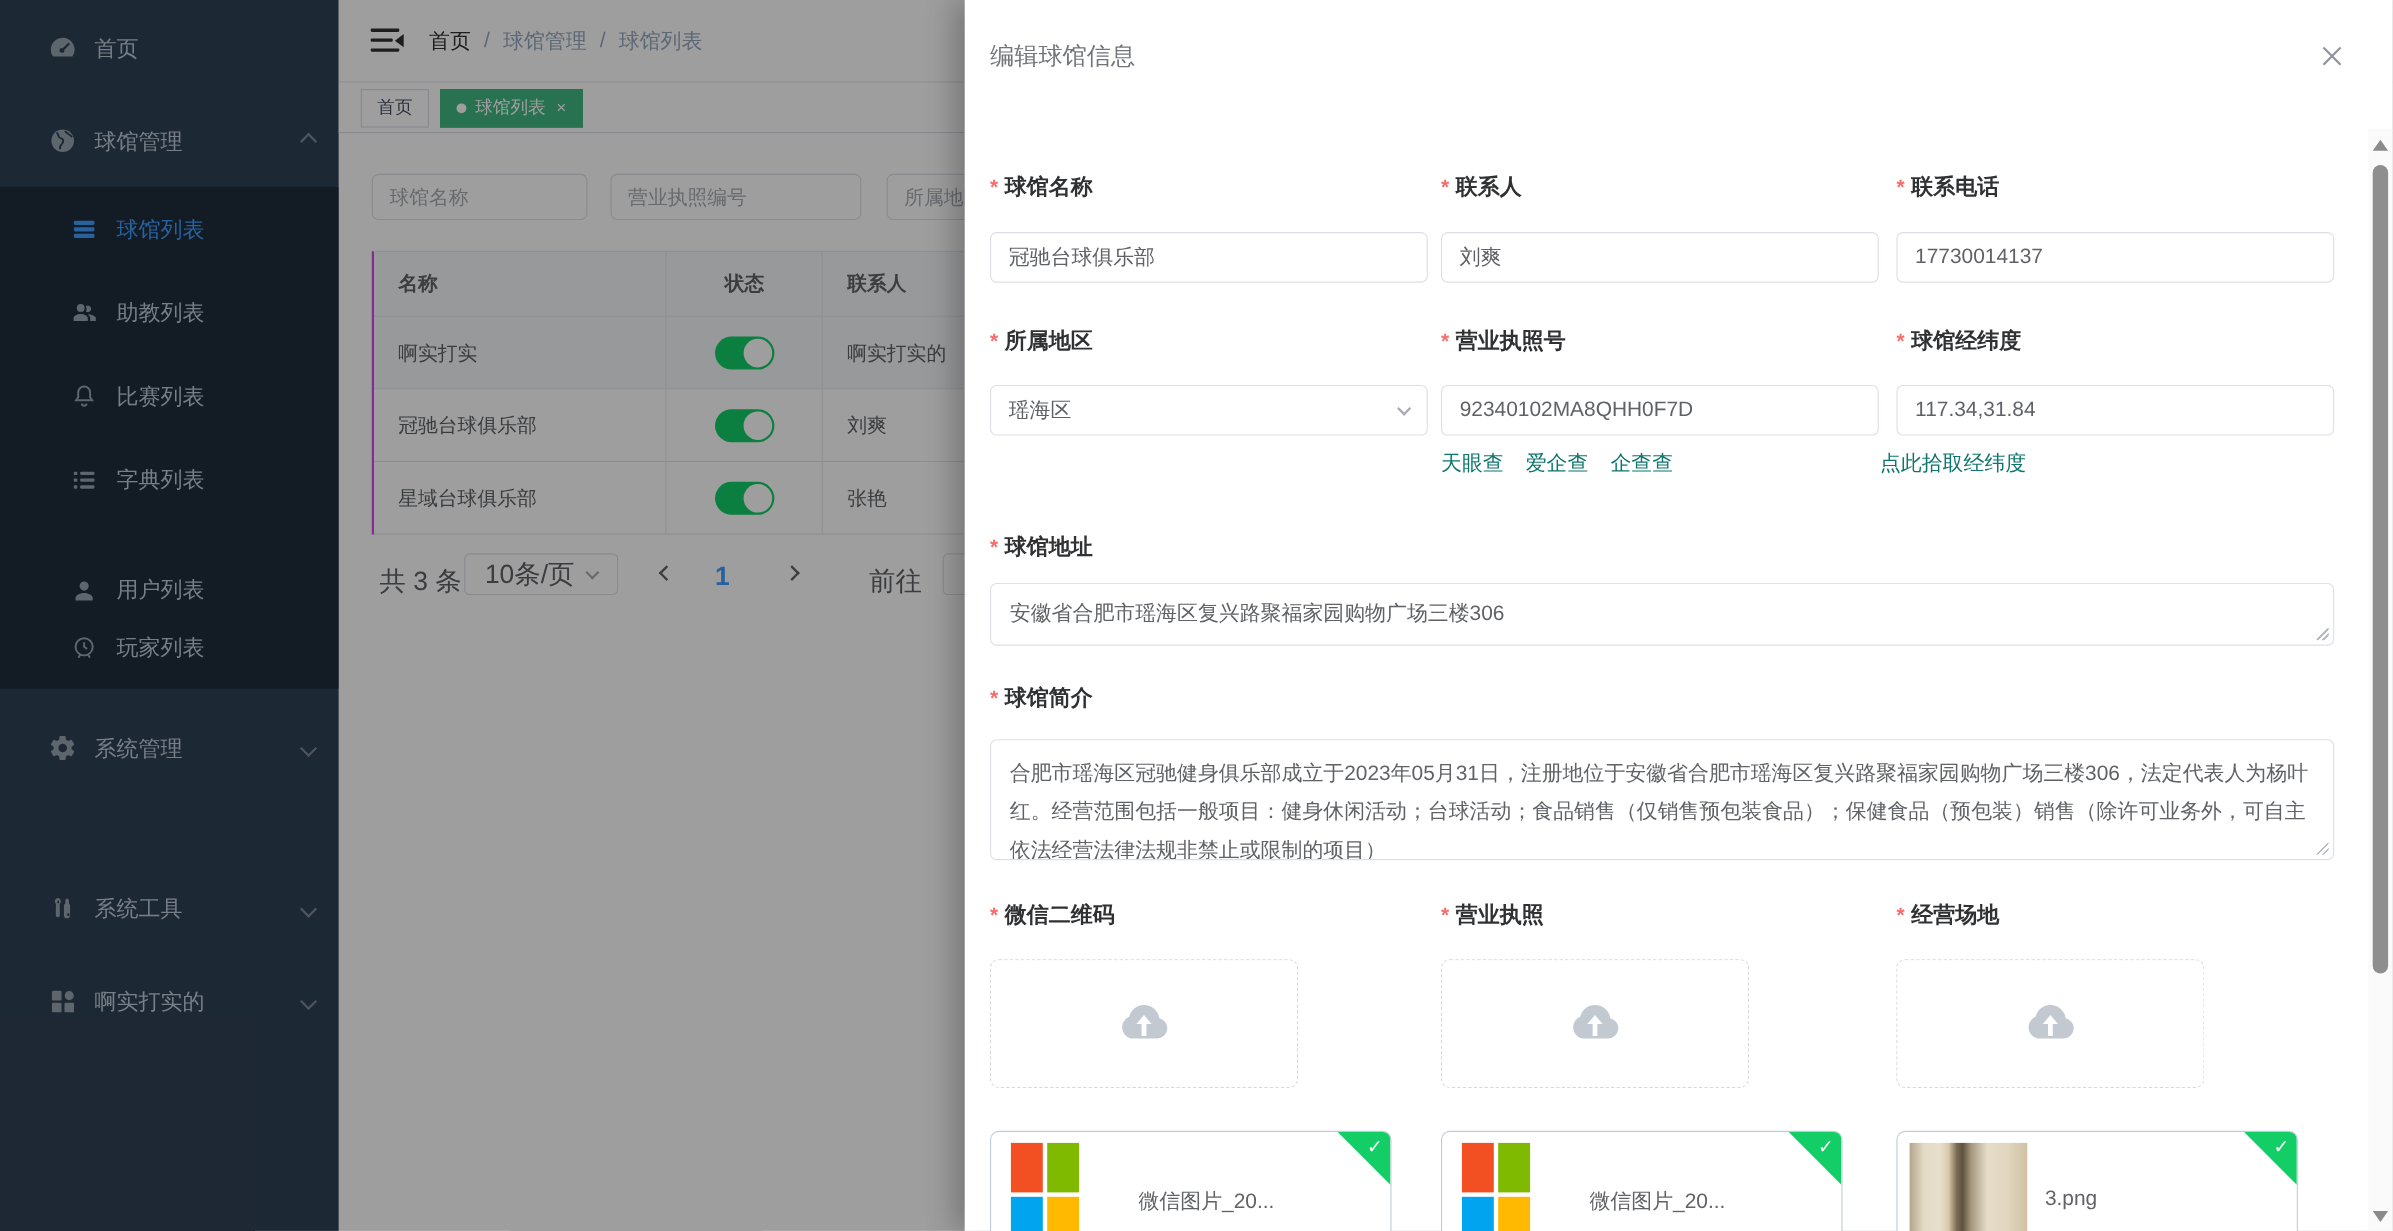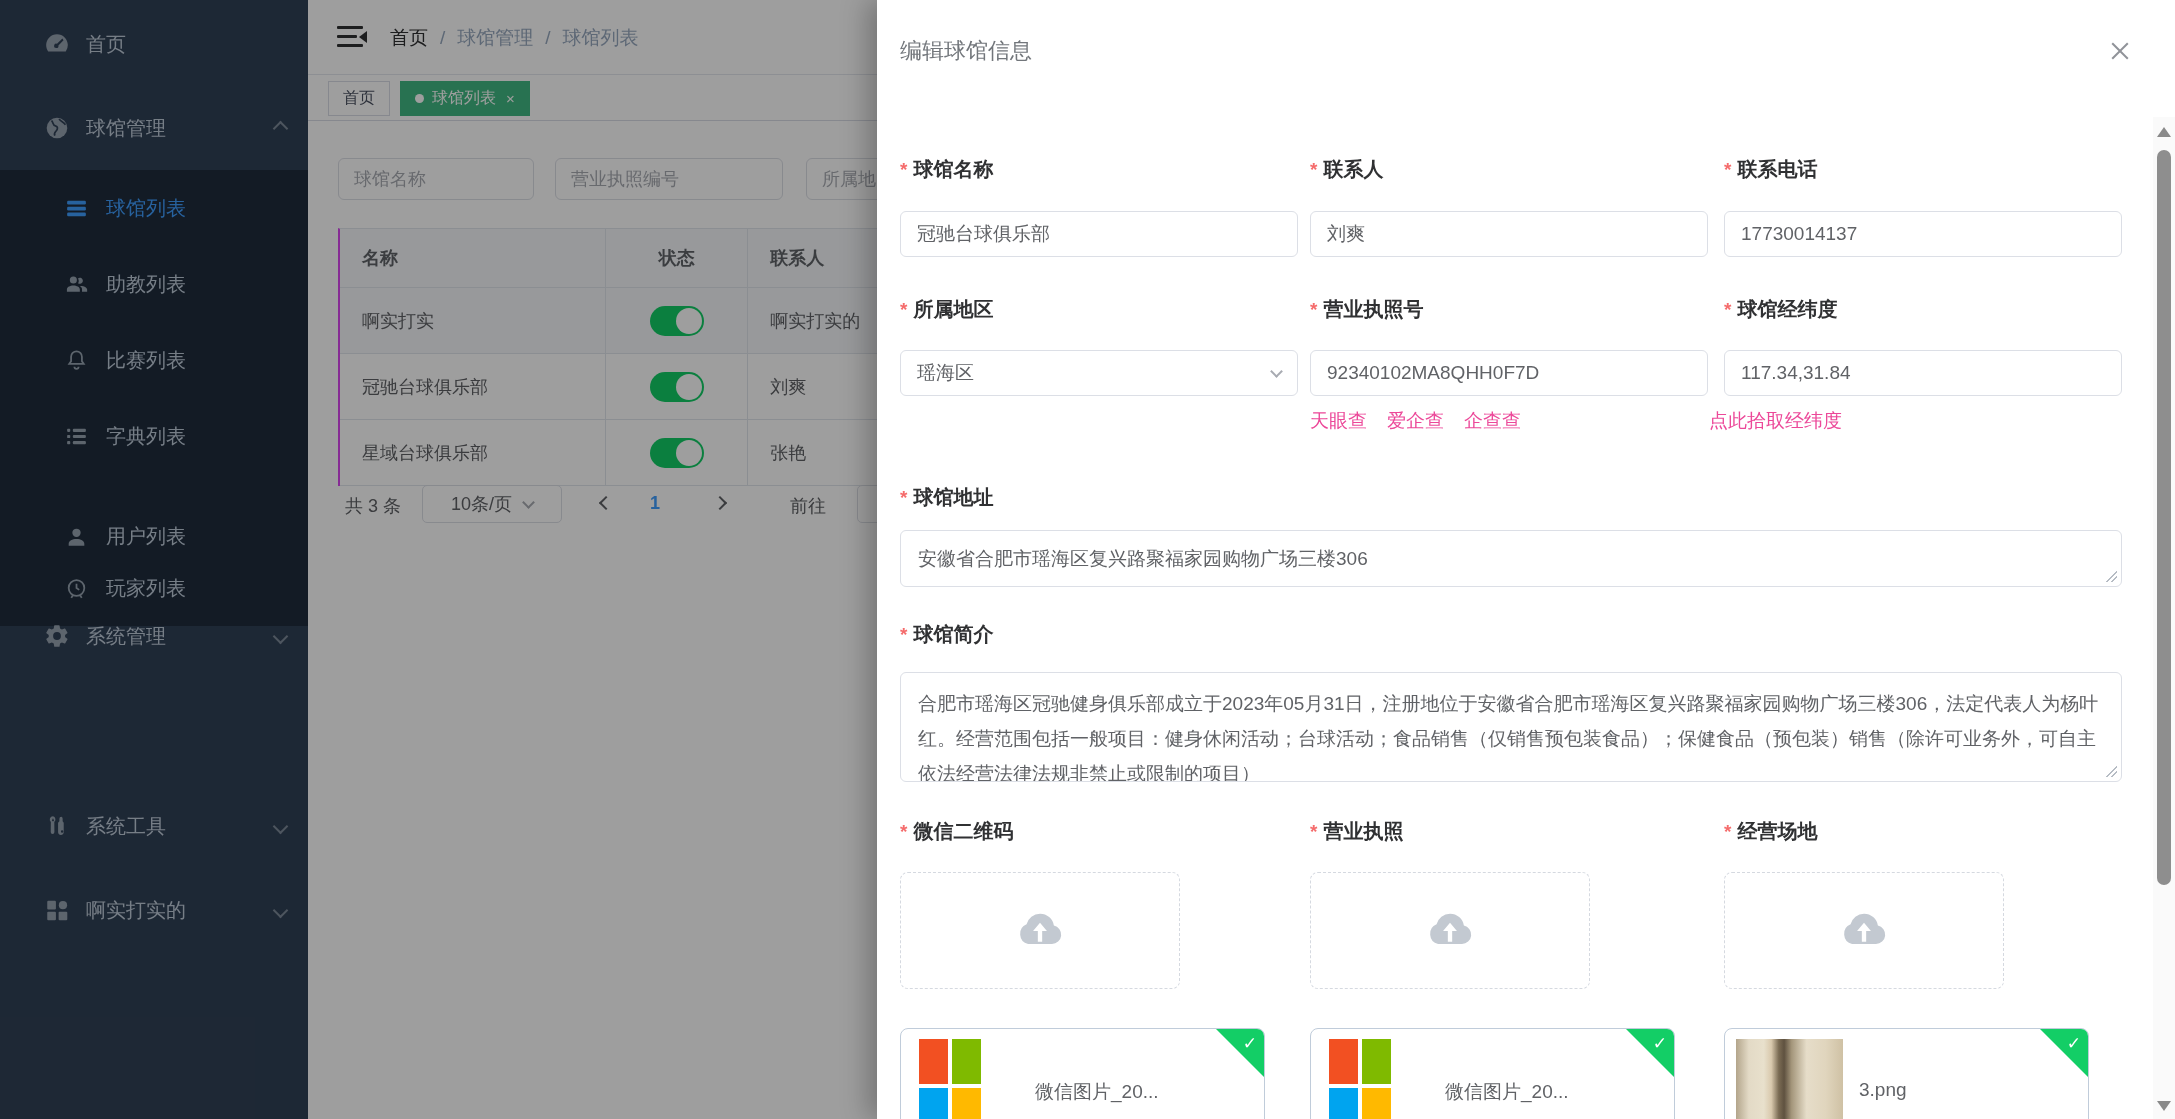--- a/index.html
+++ b/index.html
@@ -49,21 +49,21 @@
   .vtable { position:absolute; left:30px; top:228px; width:909px; border-top:1px solid #e0e5ec; border-left:2px solid #d946ef; font-size:18px; }
   .vrow { display:flex; }
   .vcell { border-right:1px solid #e0e5ec; border-bottom:1px solid #e0e5ec; display:flex; align-items:center; padding:0 22px; color:#606266; }
   .c1{ width:267px; } .c2{ width:142px; justify-content:center; } .c3{ width:500px; }
   .vhead .vcell { height:59px; background:#f5f7fa; color:#5f6368; font-weight:bold; }
   .vbody .vcell { height:66px; background:#fff; }
   .vrow.shade .vcell { background:#f5f7fa; }
   .switch { position:relative; width:54px; height:30px; border-radius:15px; background:#13ce66; cursor:pointer; flex:0 0 auto; }
   .switch::after { content:""; position:absolute; top:2px; right:2px; width:26px; height:26px; border-radius:50%; background:#fff; }
 
-  .pagination { position:absolute; left:30px; top:485px; width:900px; height:40px; font-size:18px; color:#606266;text-align:right; }
+  .pagination { position:absolute; left:30px; top:503px; width:900px; height:40px; font-size:24px; color:#606266;text-align:right; }
   .pg-total { position:absolute; left:7px; top:9px; }
   .pg-size { position:absolute; left:84px; top:0; width:140px; height:38px; border:1px solid #dcdfe6; border-radius:5px; display:flex; align-items:center; justify-content:center; gap:12px; color:#606266; cursor:pointer; }
   .pg-size .chev { border-color:#a8abb2; width:9px; height:9px; margin-top:-3px; }
   .pg-arrow { position:absolute; top:8px; width:20px; height:20px; cursor:pointer; }
   .pg-arrow span { display:block; width:10px; height:10px; border-left:2px solid #606266; border-bottom:2px solid #606266; margin:5px auto; }
   .pg-prev{ left:258px; } .pg-prev span{ transform:rotate(45deg); }
   .pg-next{ left:372px; } .pg-next span{ transform:rotate(-135deg); }
   .pg-cur { position:absolute; left:312px; top:8px; color:#409eff; font-weight:bold; }
   .pg-goto { position:absolute; left:452px; top:9px; }
   .pg-goto-input { position:absolute; left:519px; top:0; width:90px; height:38px; border:1px solid #dcdfe6; border-radius:5px; background:#fff; }
@@ -77,21 +77,21 @@
   .d-close { position:absolute; left:1230px; top:38px; width:26px; height:26px; cursor:pointer; }
   .d-close::before,.d-close::after { content:""; position:absolute; left:12px; top:2px; width:2px; height:22px; background:#909399; }
   .d-close::before{ transform:rotate(45deg);} .d-close::after{ transform:rotate(-45deg);}
 
   .f-label { position:absolute; height:26px; font-size:20px; font-weight:bold; color:#303133; white-space:nowrap; }
   .req { color:#f56c6c; margin-right:6px; font-size:19px; }
   .d-input { position:absolute; width:398px; height:46px; border:1px solid #dcdfe6; border-radius:6px; background:#fff; font-size:19px; color:#606266; padding:0 16px; outline:none; font-family:inherit; }
   .d-select { position:absolute; width:398px; height:46px; border:1px solid #dcdfe6; border-radius:6px; background:#fff; display:flex; align-items:center; padding:0 16px; font-size:19px; color:#606266; cursor:pointer; }
   .d-select .chev { position:absolute; right:16px; border-color:#a8abb2; width:9px; height:9px; margin-top:-4px; }
   .d-links { position:absolute; top:408px; display:flex; gap:20px; font-size:19px; }
-  .d-links a, .d-link a { color:#ec4899; text-decoration:none; cursor:pointer; }
+  .d-links a, .d-link a { color:#0f766e; text-decoration:none; cursor:pointer; }
   .d-link { position:absolute; top:408px; font-size:19px; }
   .d-textarea { position:absolute; left:23px; width:1222px; border:1px solid #dcdfe6; border-radius:6px; background:#fff; font-size:19px; color:#606266; padding:13px 17px; line-height:35px; resize:none; outline:none; overflow:hidden; font-family:inherit; }
   .grip { position:absolute; width:11px; height:11px; background:linear-gradient(135deg, transparent 0 46%, #b6bcc4 46% 56%, transparent 56% 70%, #b6bcc4 70% 80%, transparent 80%); }
 
   .u-box { position:absolute; width:280px; height:117px; border:1px dashed #d5d9e0; border-radius:8px; background:#fff; display:flex; align-items:center; justify-content:center; cursor:pointer; }
   .u-box svg { width:52px; height:52px; color:#c3c9d1; }
 
   .f-card { position:absolute; width:365px; height:120px; border:1px solid #c0ccda; border-radius:8px; background:#fff; overflow:hidden; cursor:pointer; }
   .f-card .fname { position:absolute; left:134px; top:50px; font-size:19px; color:#606266; white-space:nowrap; }
   .corner { position:absolute; top:0; right:0; width:0; height:0; border-top:48px solid #13ce66; border-left:48px solid transparent; }
@@ -175,21 +175,21 @@
       </div>
       <div class="sub-item" style="top:380px;">
         <svg class="mi" viewBox="0 0 24 24">
             <circle cx="12" cy="11.5" r="7.5" fill="none" stroke="currentColor" stroke-width="1.7"></circle>
             <path d="M12 7.5v4l2.6 1.8M8.5 18.5 7 21M15.5 18.5 17 21" fill="none" stroke="currentColor" stroke-width="1.7"></path>
           </svg>
         <span class="mlabel">玩家列表</span>
       </div>
     </div>
 
-    <div class="side-item" style="top:596px;height:80px;text-align:center;">
+    <div class="side-item" style="top:640px;height:80px;text-align:center;">
       <svg class="mi" viewBox="0 0 24 24">
           <path fill="currentColor" d="M19.4 13c.1-.3.1-.7.1-1s0-.7-.1-1l2.1-1.6c.2-.2.3-.5.1-.7l-2-3.4a.5.5 0 0 0-.6-.2l-2.5 1c-.5-.4-1.1-.7-1.7-1l-.4-2.6a.5.5 0 0 0-.5-.5h-4a.5.5 0 0 0-.5.5L9 5.1c-.6.3-1.2.6-1.7 1l-2.5-1a.5.5 0 0 0-.6.2l-2 3.4c-.2.2-.1.5.1.7L4.4 11c0 .3-.1.7-.1 1s.1.7.1 1l-2.1 1.6a.55.55 0 0 0-.1.7l2 3.4c.1.2.4.3.6.2l2.5-1c.5.4 1.1.7 1.7 1l.4 2.6c0 .3.3.5.5.5h4c.3 0 .5-.2.5-.5l.4-2.6c.6-.3 1.2-.6 1.7-1l2.5 1c.2.1.5 0 .6-.2l2-3.4a.55.55 0 0 0-.1-.7L19.4 13zM12 15.6a3.6 3.6 0 1 1 0-7.2 3.6 3.6 0 0 1 0 7.2z"></path>
         </svg>
       <span class="mlabel">系统管理</span>
       <span class="chev down"></span>
     </div>
     <div class="side-item" style="top:784px;height:84px;">
       <svg class="mi" viewBox="0 0 24 24">
           <path fill="currentColor" d="M8.3 3a3 3 0 0 0-2 5.2l-.1 9.4a1.7 1.7 0 1 0 3.4 0l-.1-9.4A3 3 0 0 0 8.3 3zm0 1.8 1 2.1-1 .9-1-.9 1-2.1zM16 3.5a1.8 1.8 0 0 0-1.8 1.8v2.2L13 9v8.6a2.6 2.6 0 1 0 5.2 0V9l-1-1.5V5.3A1.8 1.8 0 0 0 16 3.5zm-.4 13.6a1.1 1.1 0 1 1 1.1 1.1 1.1 1.1 0 0 1-1.1-1.1z"></path>
         </svg>

